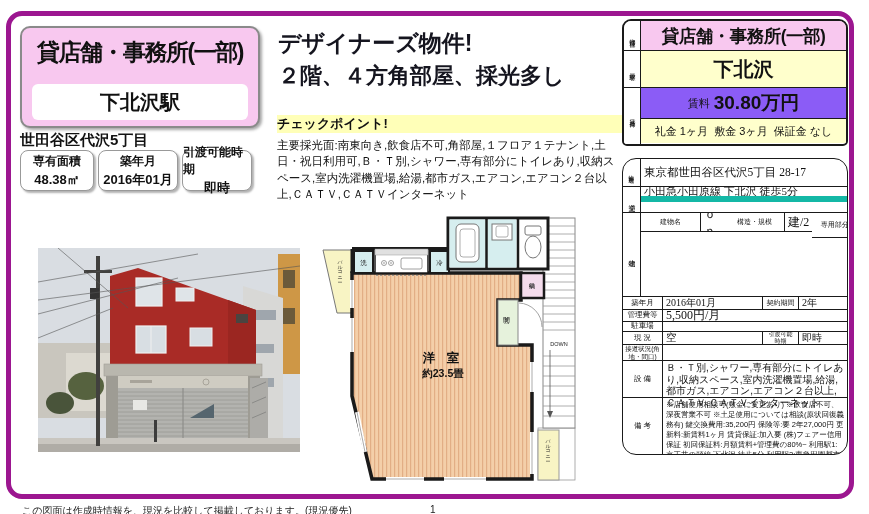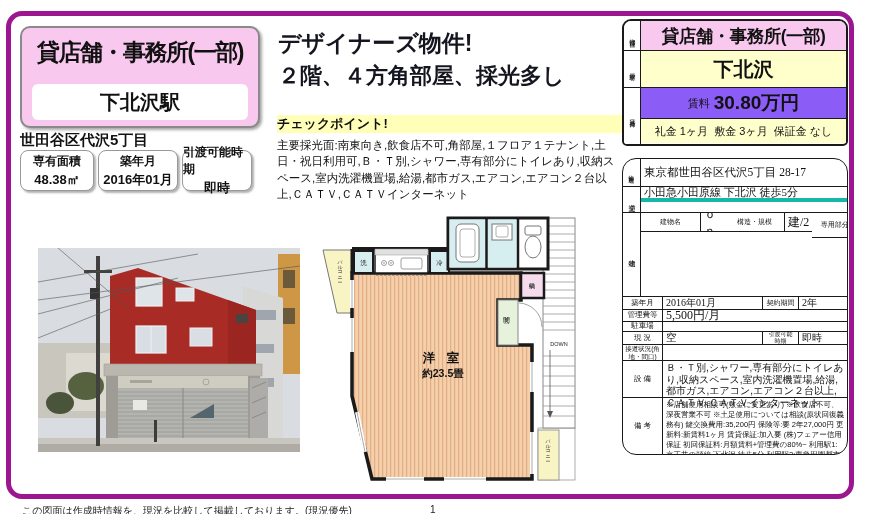--- a/index.html
+++ b/index.html
@@ -112,21 +112,21 @@
 </div>
 
 <div class="det-table">
   <div class="dt-row" style="height:28px">
     <div class="dl vert" style="width:18px;font-size:5.5px">物件所在地</div>
     <div class="dv ser" style="flex:1;font-size:11.5px">東京都世田谷区代沢5丁目 28-17</div>
   </div>
   <div class="dt-row" style="height:26px">
     <div class="dl vert" style="width:18px;font-size:7px">交通</div>
     <div style="flex:1;display:flex;flex-direction:column">
-      <div class="dv ser" style="height:15px;border-bottom:4px solid #14b8a6;font-size:11px">小田急小田原線 下北沢 徒歩5分</div>
+      <div class="dv ser" style="height:15px;border-bottom:6px solid #14b8a6;font-size:11px">小田急小田原線 下北沢 徒歩5分</div>
       <div style="flex:1"></div>
     </div>
   </div>
   <div class="dt-row" style="height:84px">
     <div class="dl vert" style="width:18px;font-size:7px">建物</div>
     <div style="flex:1;display:flex;">
       <div style="display:flex;height:19px;border-bottom:1px solid #1a1a1a">
         <div class="dl" style="width:60px">建物名</div>
         <div class="dv ser" style="flex:1;font-size:12px">Ｚｅｅｂｏｐ下北沢 201</div>
       </div>

